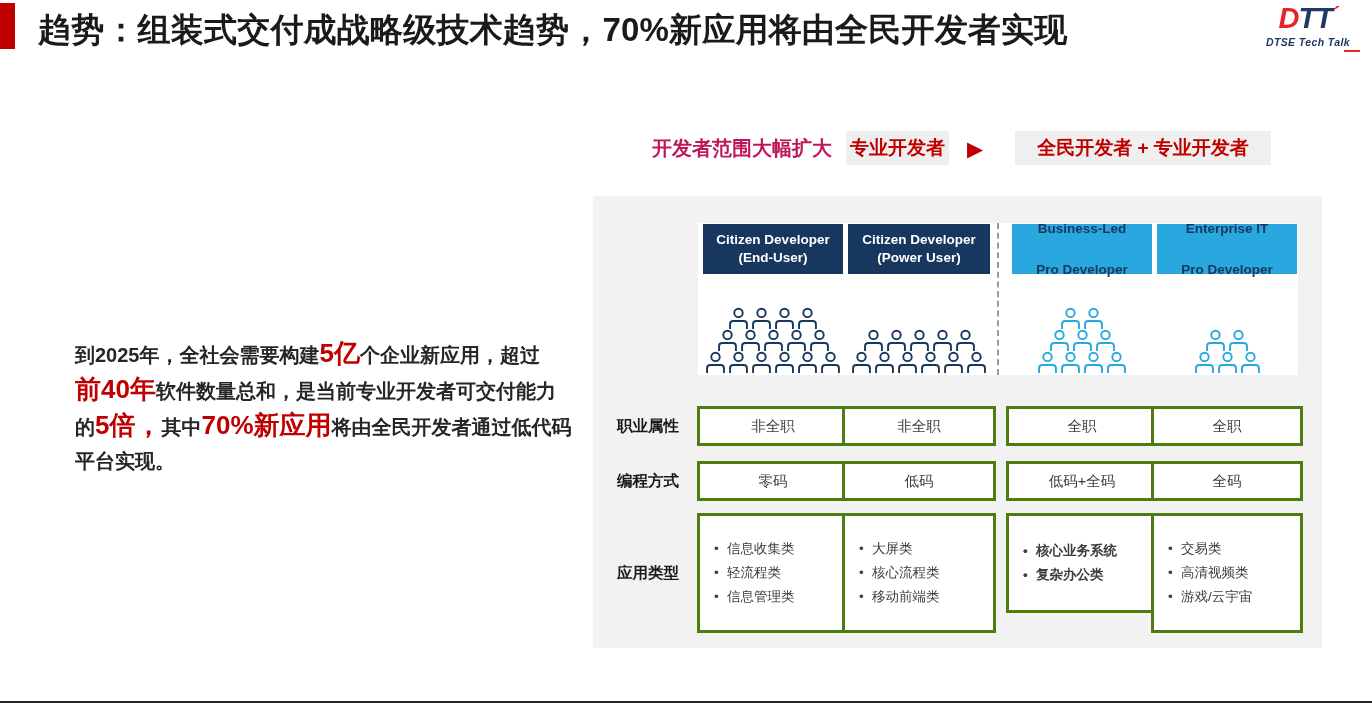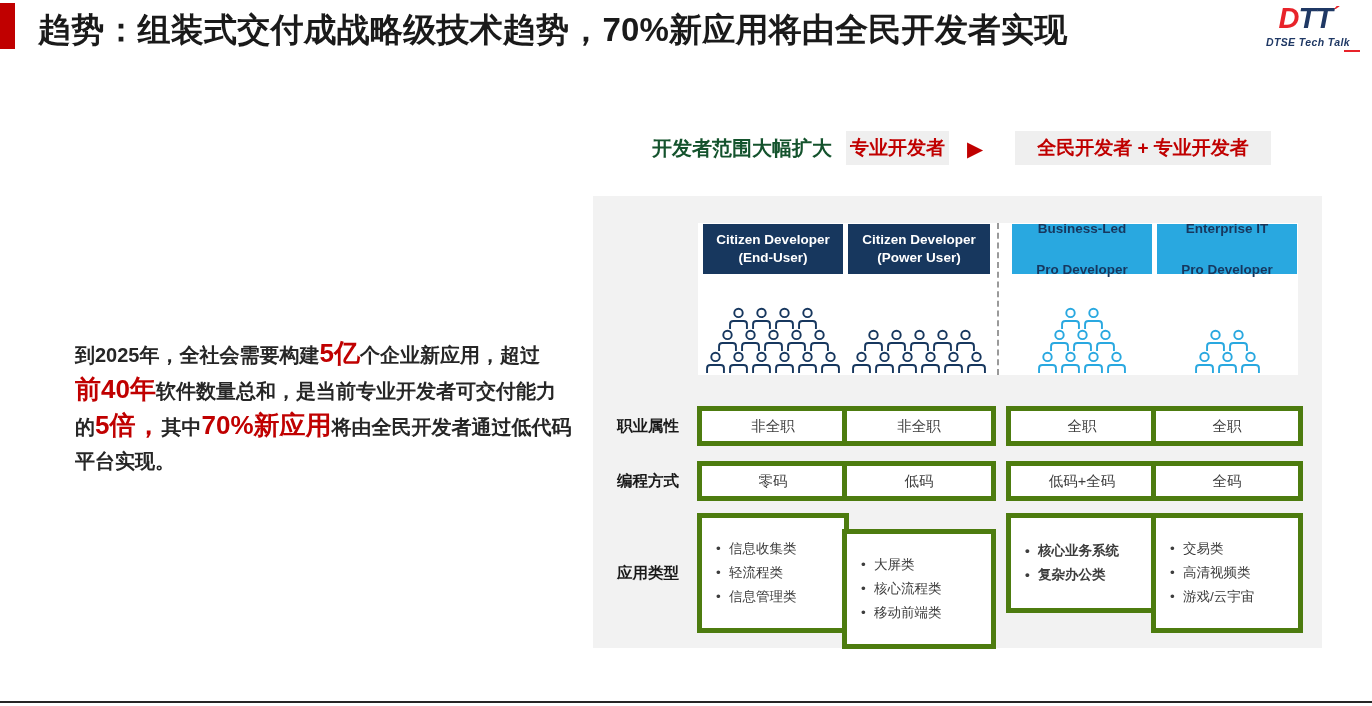--- a/index.html
+++ b/index.html
@@ -14,21 +14,21 @@
   .logo { position:absolute; left:1256px; top:4px; width:104px; text-align:center; line-height:1; }
   .logo-mark { font-size:29px; font-weight:bold; font-style:italic; letter-spacing:-1px; white-space:nowrap; }
   .logo-d { color:#e8232a; }
   .logo-tt { color:#1f3864; }
   .logo-tick { color:#e8232a; font-size:20px; vertical-align:top; }
   .logo-sub { margin-top:4px; font-size:10.5px; font-weight:bold; font-style:italic; color:#1f3864; letter-spacing:0.4px; }
   .logo-dash { display:block; margin:2px 0 0 auto; width:16px; height:2px; background:#e8232a; }
 
   
   .scope-row { position:absolute; left:652px; top:131px; height:34px; display:flex; align-items:center; }
-  .scope-label { font-size:20px; font-weight:bold; color:#14532d; white-space:nowrap; }
+  .scope-label { font-size:20px; font-weight:bold; color:#be185d; white-space:nowrap; }
   .badge { background:#efefef; color:#c00000; font-size:19px; font-weight:bold; padding:4px 4px; white-space:nowrap; }
   .badge.first { margin-left:14px; }
   .badge.second { margin-left:32px; padding:4px 22px; }
   .scope-arrow { margin-left:18px; color:#c00000; font-size:21px; line-height:1; }
 
   
   .intro { position:absolute; left:75px; top:336px; width:505px; font-size:20px; font-weight:bold; color:#262626; line-height:34px; }
   .intro .hl { color:#c00000; font-size:26px; }
 
   
@@ -46,21 +46,21 @@
   .person { width:23px; height:23px; display:inline-block; }
   .person svg { display:block; }
   .person.dark { color:#17375e; }
   .person.light { color:#29a8e0; }
 
   .row-label { position:absolute; left:24px; width:86px; display:flex; align-items:center; font-size:15.5px; font-weight:bold; color:#1a1a1a; }
   .row-label.job { top:210px; height:40px; }
   .row-label.coding { top:265px; height:40px; }
   .row-label.apps { top:317px; height:120px; }
 
-  .vbox { position:absolute; left:-6px; right:-6px; background:#ffffff; border:5px solid #4d7c0f; display:flex; align-items:center; justify-content:center; font-size:14.5px; color:#3d3d3d; }
+  .vbox { position:absolute; left:-6px; right:-6px; background:#ffffff; border:3px solid #4d7c0f; display:flex; align-items:center; justify-content:center; font-size:14.5px; color:#3d3d3d; }
   .vbox.appsbox { flex-direction:column; justify-content:center; align-items:stretch; }
   .vbox.appsbox ul { list-style:none; margin:0; padding:0 4px 0 12px; }
   .vbox.appsbox li { position:relative; padding-left:15px; font-size:13.5px; line-height:24px; color:#3d3d3d; text-align:left; }
   .vbox.appsbox li::before { content:"•"; position:absolute; left:2px; color:#3d3d3d; }
 
   .bottom-border { position:absolute; left:0; top:701px; width:1372px; height:2px; background:#262626; }
 </style>
 </head>
 <body>
 
@@ -275,21 +275,21 @@
             <span class="person dark">
               <svg viewBox="0 0 24 24" width="23" height="23">
                 <circle cx="12" cy="6.2" r="4.4" fill="none" stroke="currentColor" stroke-width="2"></circle>
                 <path d="M3.2 23 V18 Q3.2 14.6 6.6 14.6 H17.4 Q20.8 14.6 20.8 18 V23" fill="none" stroke="currentColor" stroke-width="2"></path>
               </svg>
             </span>
           </div>
         </div>
         <div class="vbox" style="top: 210px; height: 40px;">非全职</div>
         <div class="vbox" style="top: 265px; height: 40px;">低码</div>
-        <div class="vbox appsbox" style="top: 317px; height: 120px; margin-top: 16px;">
+        <div class="vbox appsbox" style="top: 317px; height: 120px;">
           <ul>
             <li>大屏类</li>
             <li>核心流程类</li>
             <li>移动前端类</li>
           </ul>
         </div>
       </div>
       <div class="col" style="left: 419px; width: 140px;">
         <div class="col-header light">
           <div>Business-Led</div>

